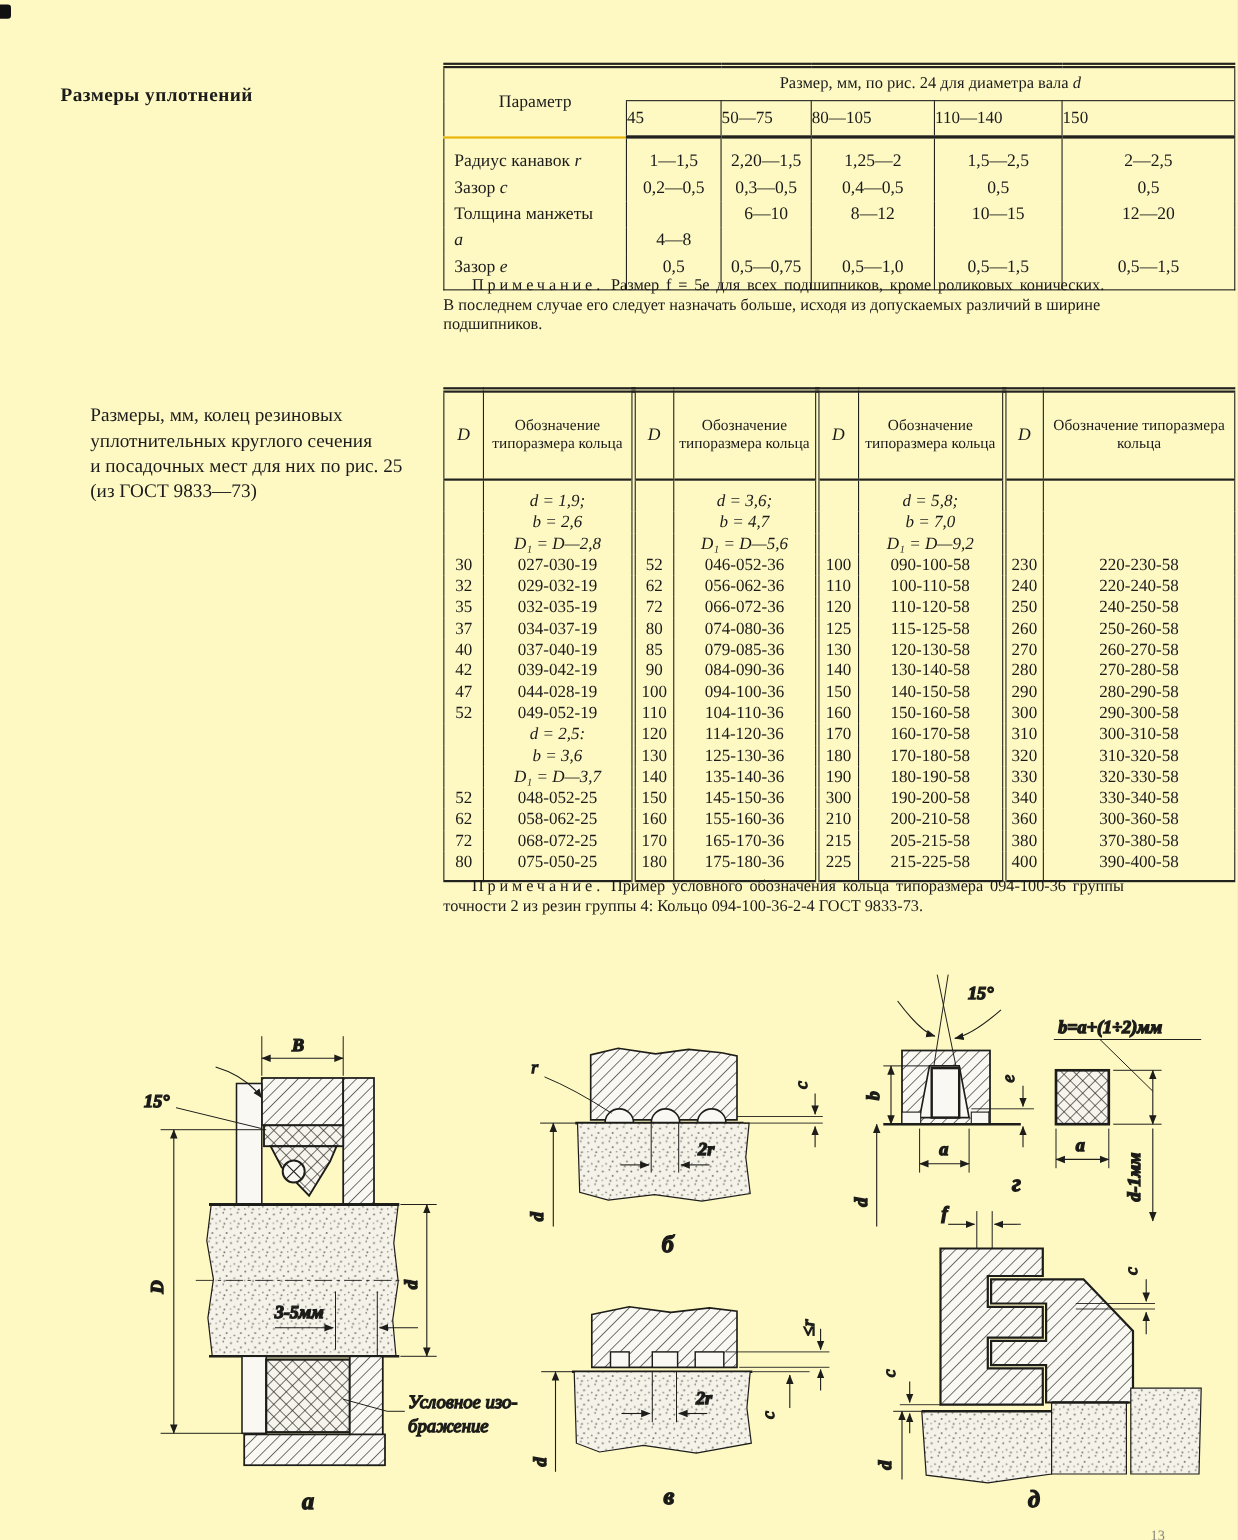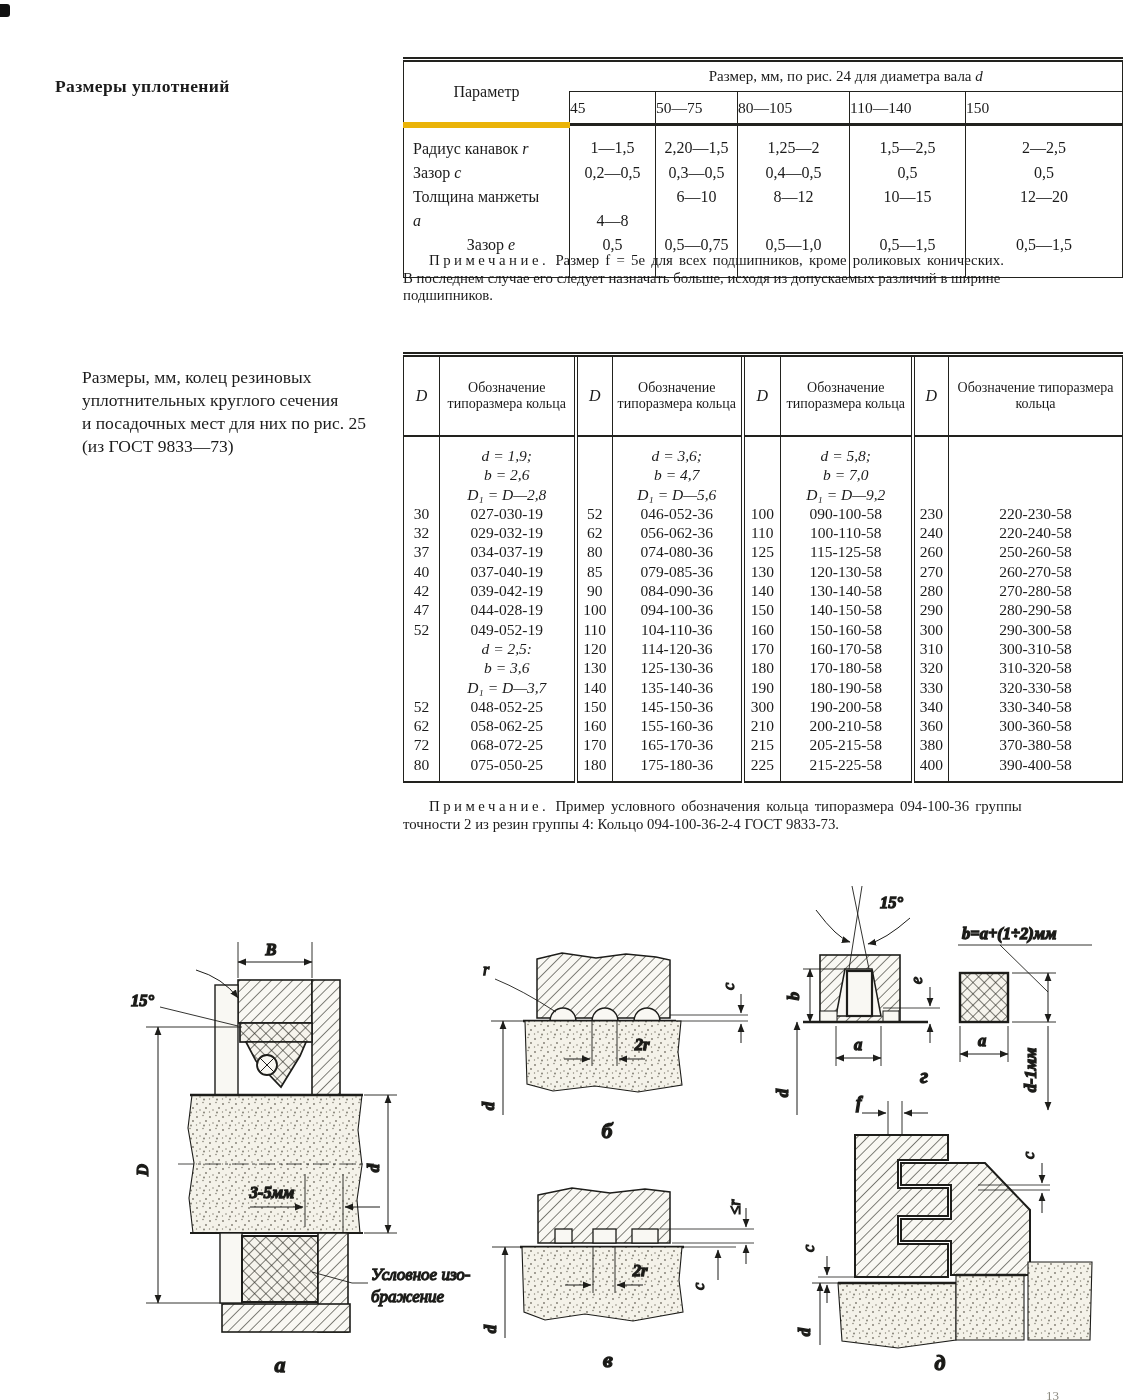--- a/index.html
+++ b/index.html
@@ -1,32 +1,32 @@
 <!DOCTYPE html>
 <html><head>
 <meta charset="utf-8">
 <style>
   html,body{margin:0;padding:0;background:#e8e6e0;}
-  .page{position:relative;width:1125px;height:1400px;background:#ffffff;overflow:hidden;
+  .page{position:relative;width:1125px;height:1400px;background:#fef9c3;overflow:hidden;
         font-family:"Liberation Serif","DejaVu Serif",serif;color:#1b1b1b;}
   .ink-blob{position:absolute;left:0;top:4px;width:10px;height:13px;background:#111;border-radius:0 3px 3px 0;}
   .heading1{position:absolute;left:55px;top:76px;font-size:17.5px;font-weight:bold;letter-spacing:.4px;}
   .heading2{position:absolute;left:66px;top:366px;width:340px;font-size:17.5px;font-weight:normal;line-height:23px;margin-left:16px;}
   
   .tbl1{position:absolute;left:403px;top:57px;width:719px;border-collapse:collapse;
         font-size:16px;table-layout:fixed;}
   .tbl1,.tbl2{border:1.5px solid #22221e;border-top:5px double #22221e;}
   .tbl1 th,.tbl1 td{padding:0;font-weight:normal;}
   .tbl1 .vline{border-left:1.4px solid #22221e;}
   .tbl1 thead .span-h{border-bottom:1.4px solid #22221e;font-size:15px;height:29px;text-align:center;}
   .tbl1 thead .col-h th{border-bottom:3px solid #22221e;font-size:15.5px;height:31px;text-align:left;}
-  .tbl1 .param-h{border-bottom:6px solid #eab308;font-size:16px;text-align:center;}
+  .tbl1 .param-h{border-bottom:2px solid #eab308;font-size:16px;text-align:center;}
   .tbl1 tbody td{height:24px;line-height:24px;text-align:center;}
   .tbl1 tbody tr:first-child td{padding-top:9px;}
-  .tbl1 tbody tr:last-child td{padding-bottom:20px;text-align:center;}
+  .tbl1 tbody tr:last-child td{padding-bottom:8px;}
   .tbl1 td.param{text-align:left;padding-left:9px;}
   .it{font-style:italic;}
   
   .tbl2{position:absolute;left:403px;top:352px;width:719px;border-collapse:collapse;
         font-size:15.5px;table-layout:fixed;border-bottom:2.2px solid #22221e;}
   .tbl2 th{font-weight:normal;border-bottom:2.6px solid #22221e;height:78px;
            font-size:14px;line-height:16.5px;text-align:center;vertical-align:middle;padding:0 4px;}
   .tbl2 th.dh{font-size:16px;font-style:italic;}
   .tbl2 td{padding:0;height:19.3px;line-height:19.3px;text-align:center;white-space:nowrap;overflow:hidden;}
   .tbl2 .v1{border-left:1.4px solid #22221e;}
@@ -212,20 +212,30 @@
         <td>32</td>
         <td class="v1">029-032-19</td>
         <td class="v2">62</td>
         <td class="v1">056-062-36</td>
         <td class="v2">110</td>
         <td class="v1">100-110-58</td>
         <td class="v2">240</td>
         <td class="v1">220-240-58</td>
       </tr>
         <tr>
+        <td>35</td>
+        <td class="v1">032-035-19</td>
+        <td class="v2">72</td>
+        <td class="v1">066-072-36</td>
+        <td class="v2">120</td>
+        <td class="v1">110-120-58</td>
+        <td class="v2">250</td>
+        <td class="v1">240-250-58</td>
+      </tr>
+        <tr>
         <td>37</td>
         <td class="v1">034-037-19</td>
         <td class="v2">80</td>
         <td class="v1">074-080-36</td>
         <td class="v2">125</td>
         <td class="v1">115-125-58</td>
         <td class="v2">260</td>
         <td class="v1">250-260-58</td>
       </tr>
         <tr>

